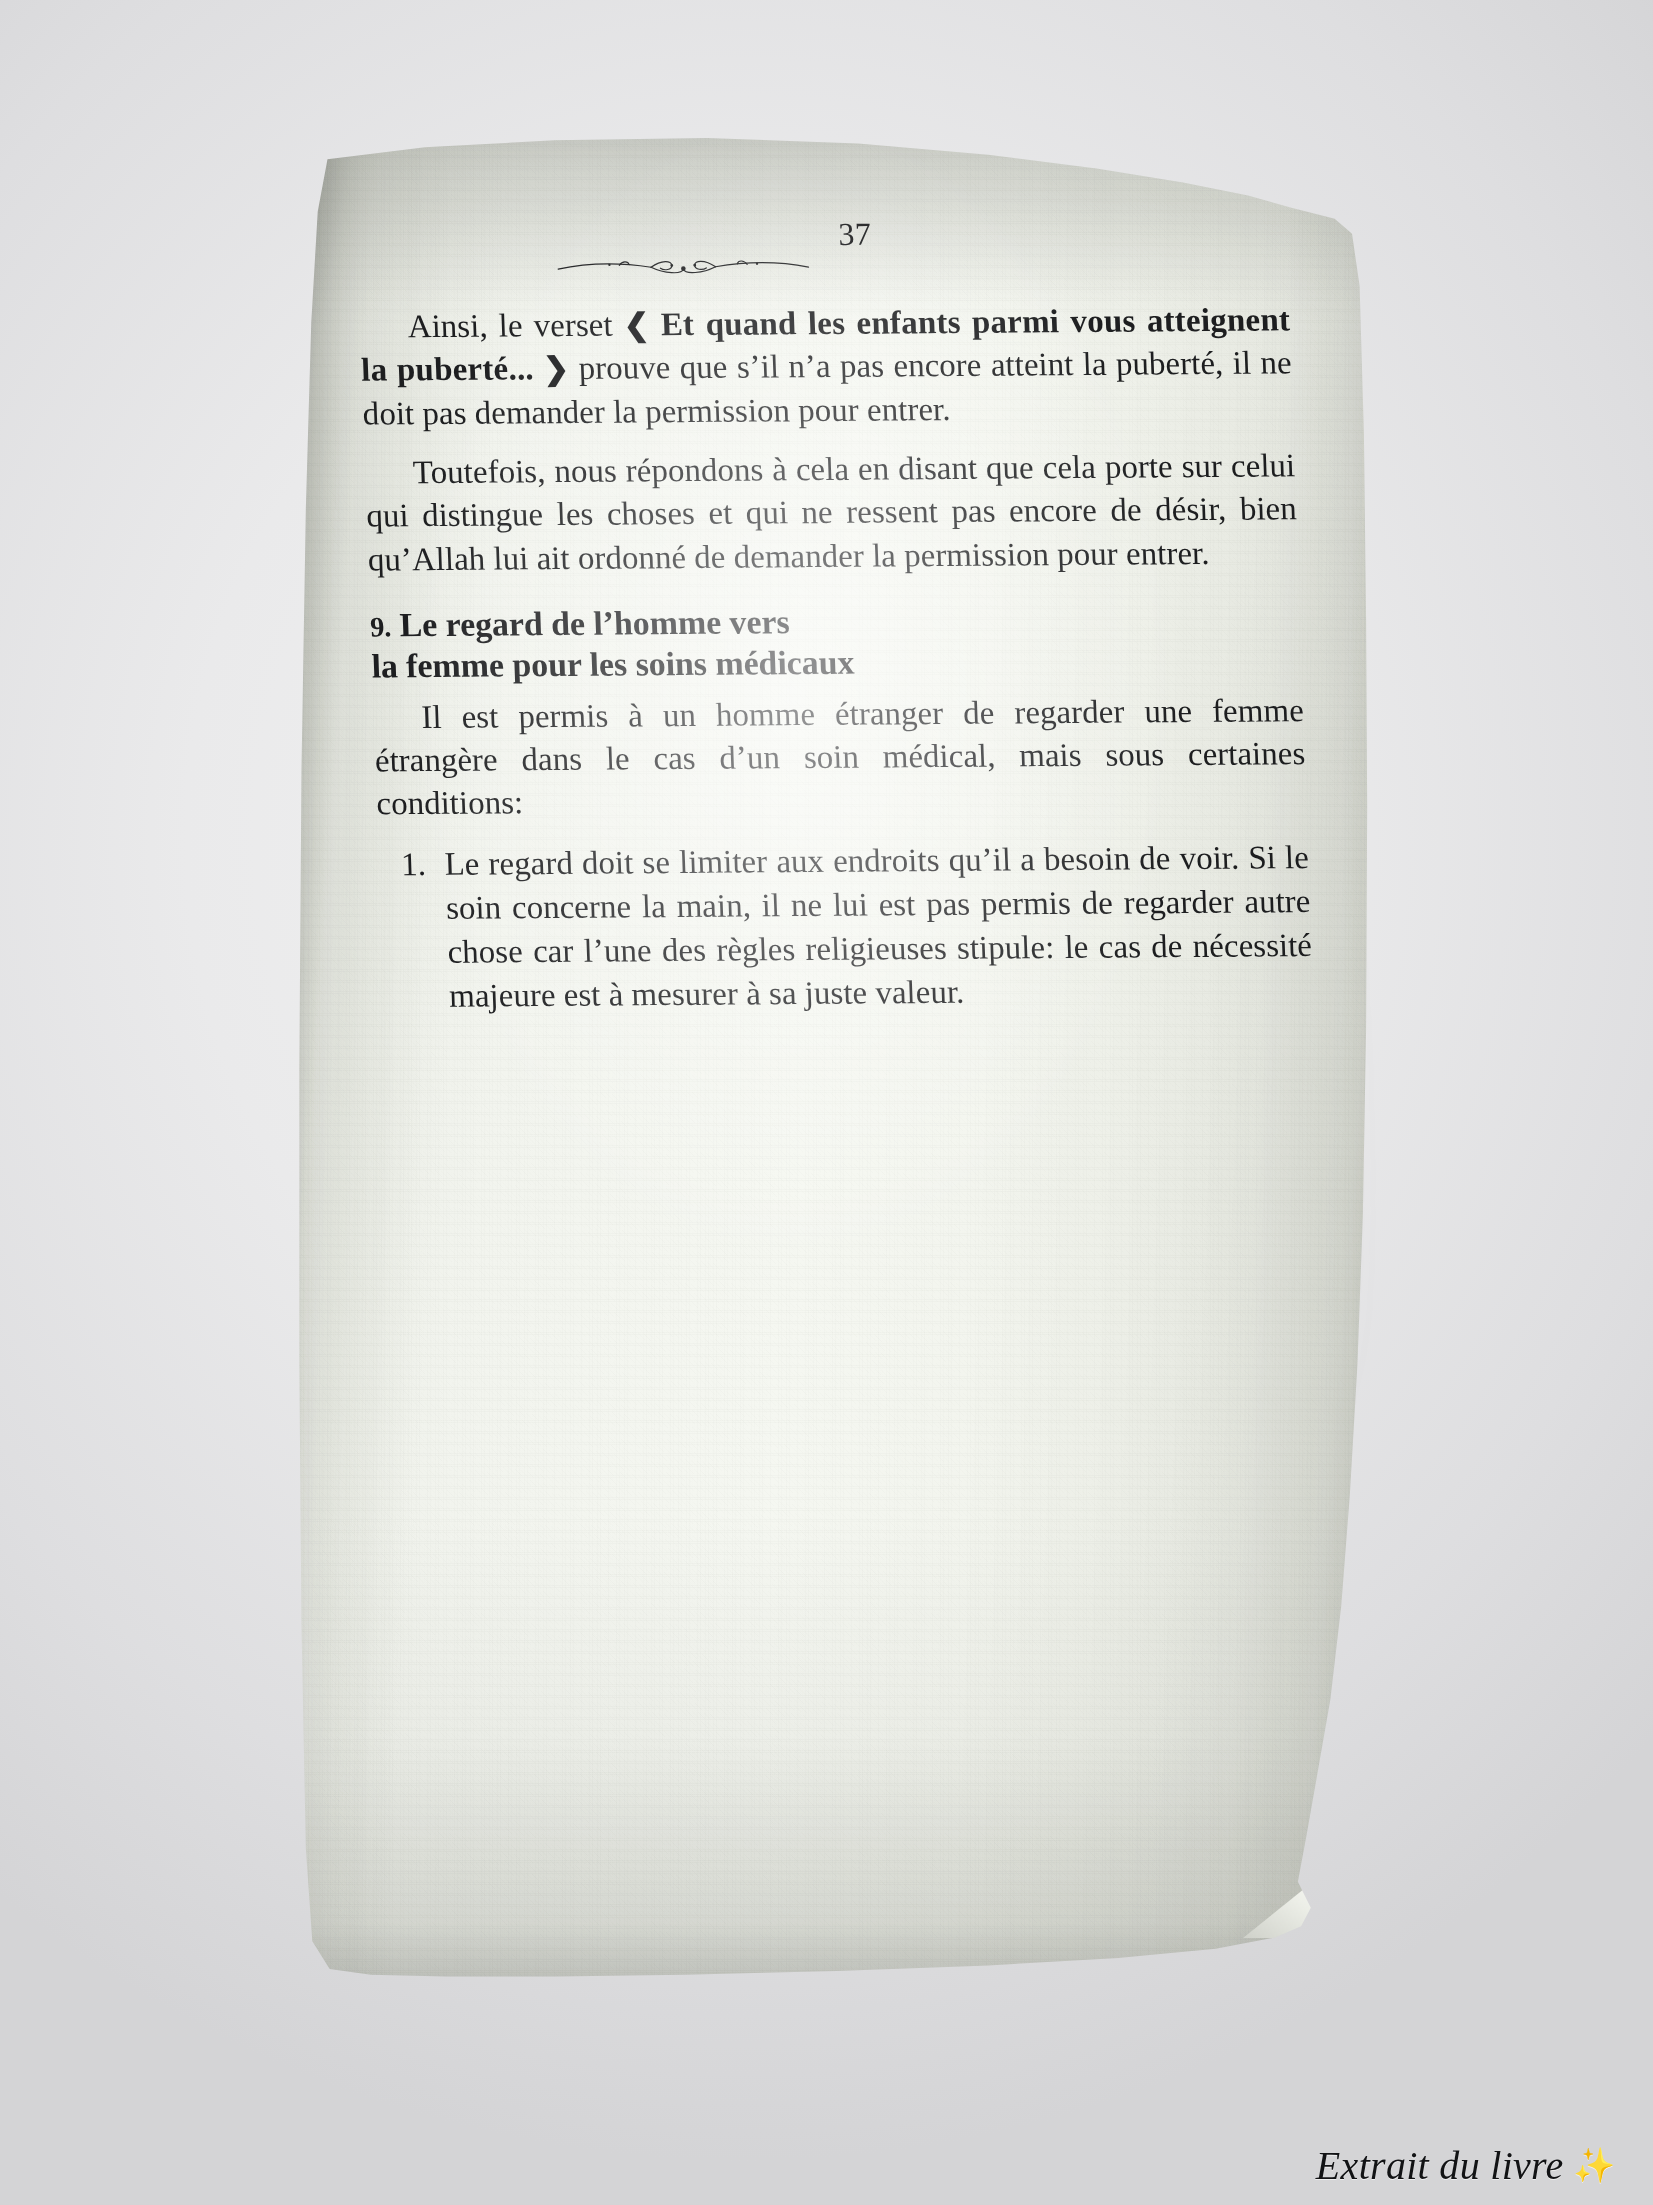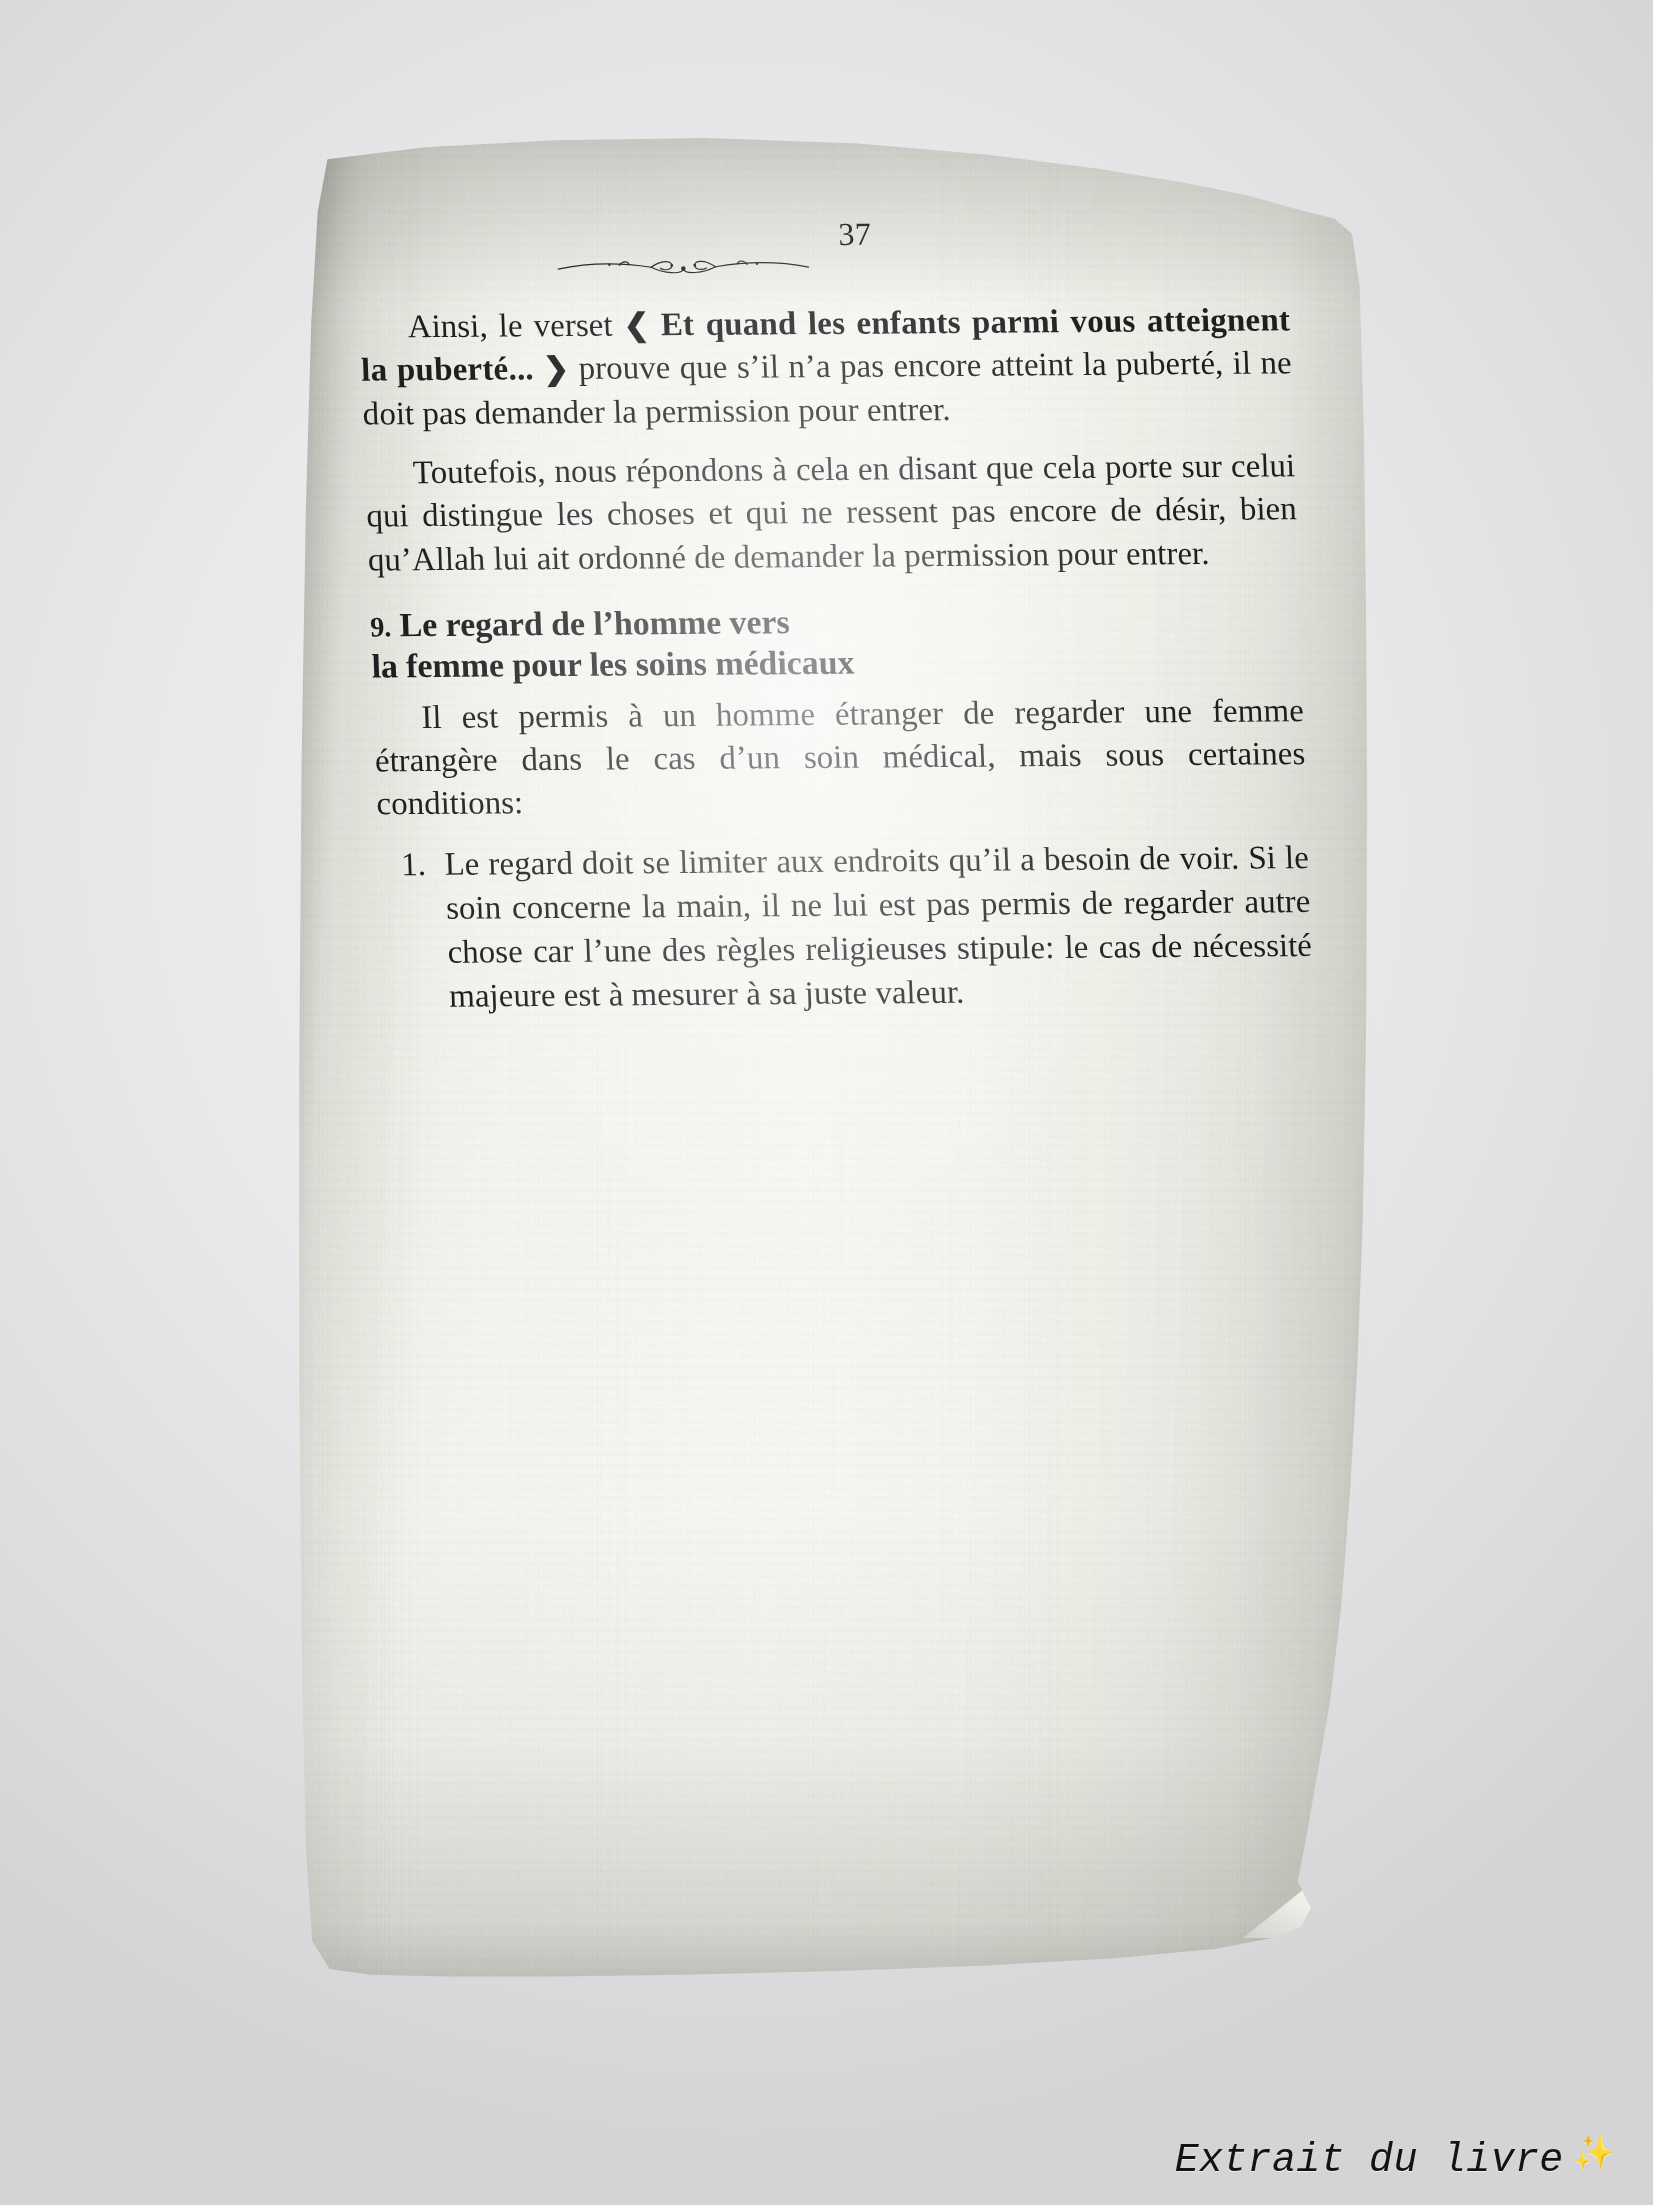--- a/index.html
+++ b/index.html
@@ -272,27 +272,28 @@
     height: 66px;
     background: linear-gradient(215deg, #fbfcf8 0%, #eceee7 40%, #cfd1ca 100%);
     clip-path: polygon(100% 0%, 100% 100%, 0% 100%);
     box-shadow: -4.4px -4.4px 12px rgba(120,122,116,0.28);
   }
 
   
   .caption {
     position: absolute;
     right: 38px;
-    bottom: 22px;
-    font-family: Liberation Mono, monospace;
+    bottom: 16px;
+    font-family: Liberation Serif, serif;
     font-style: italic;
     font-size: 40px;
     color: #121315;
     letter-spacing: 0.3px;
     display: flex;
+    align-items: center;
     gap: 9.8px;
     text-shadow: 0 0.5px 0 rgba(255,255,255,0.6);
   }
   .caption .sparkle {
     font-style: normal;
     font-size: 34px;
     color: #f0c419;
     line-height: 1;
   }
 </style>

